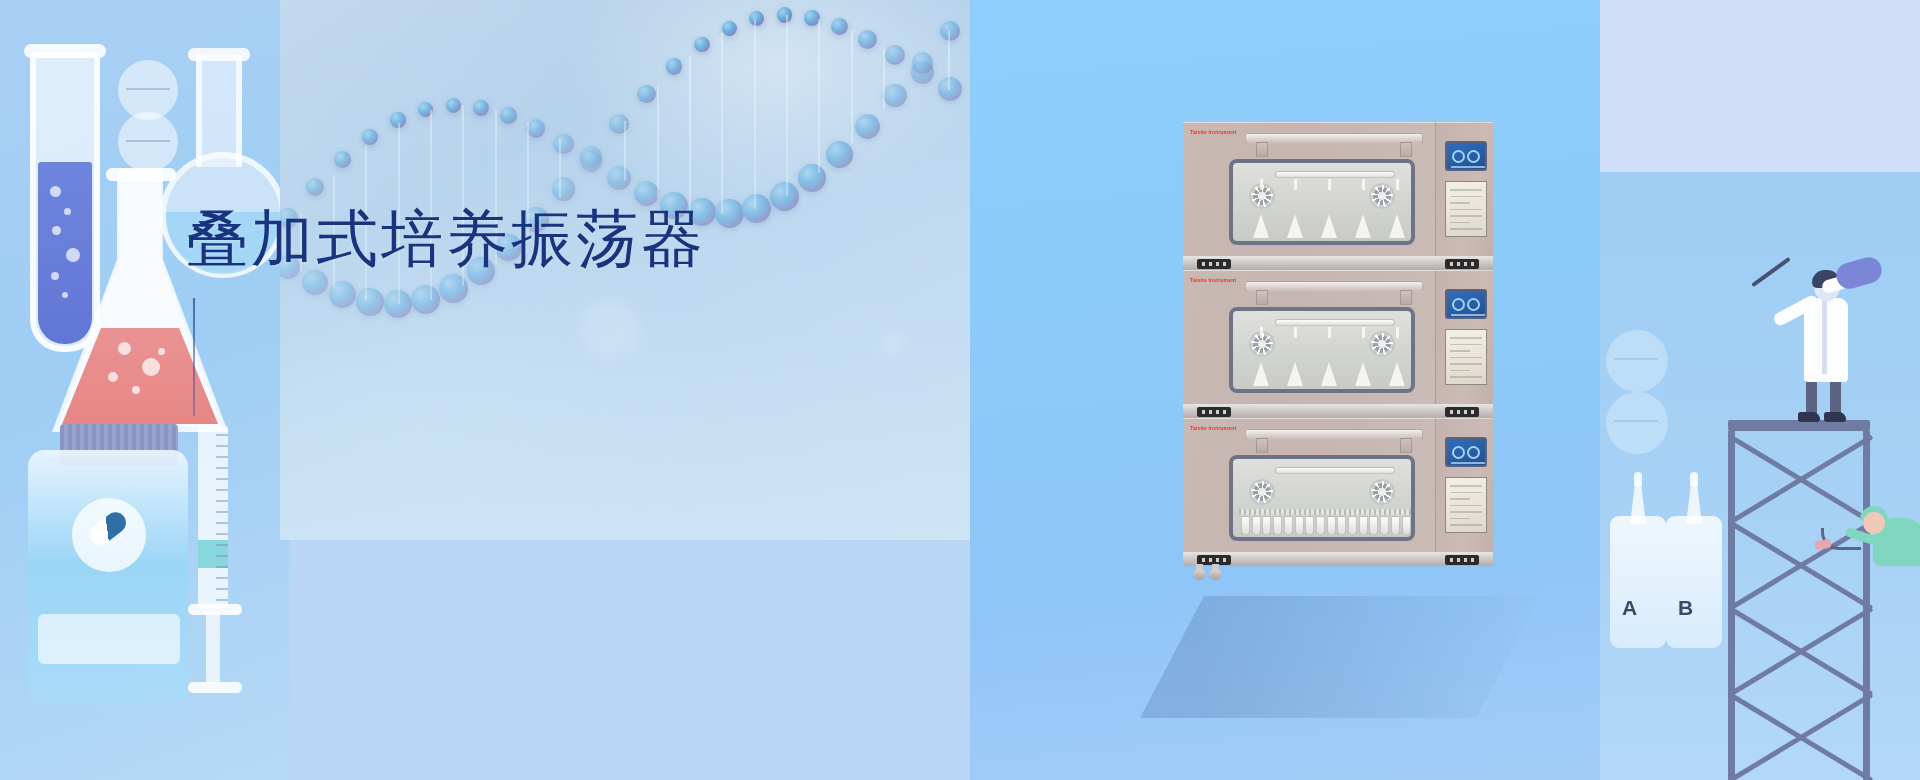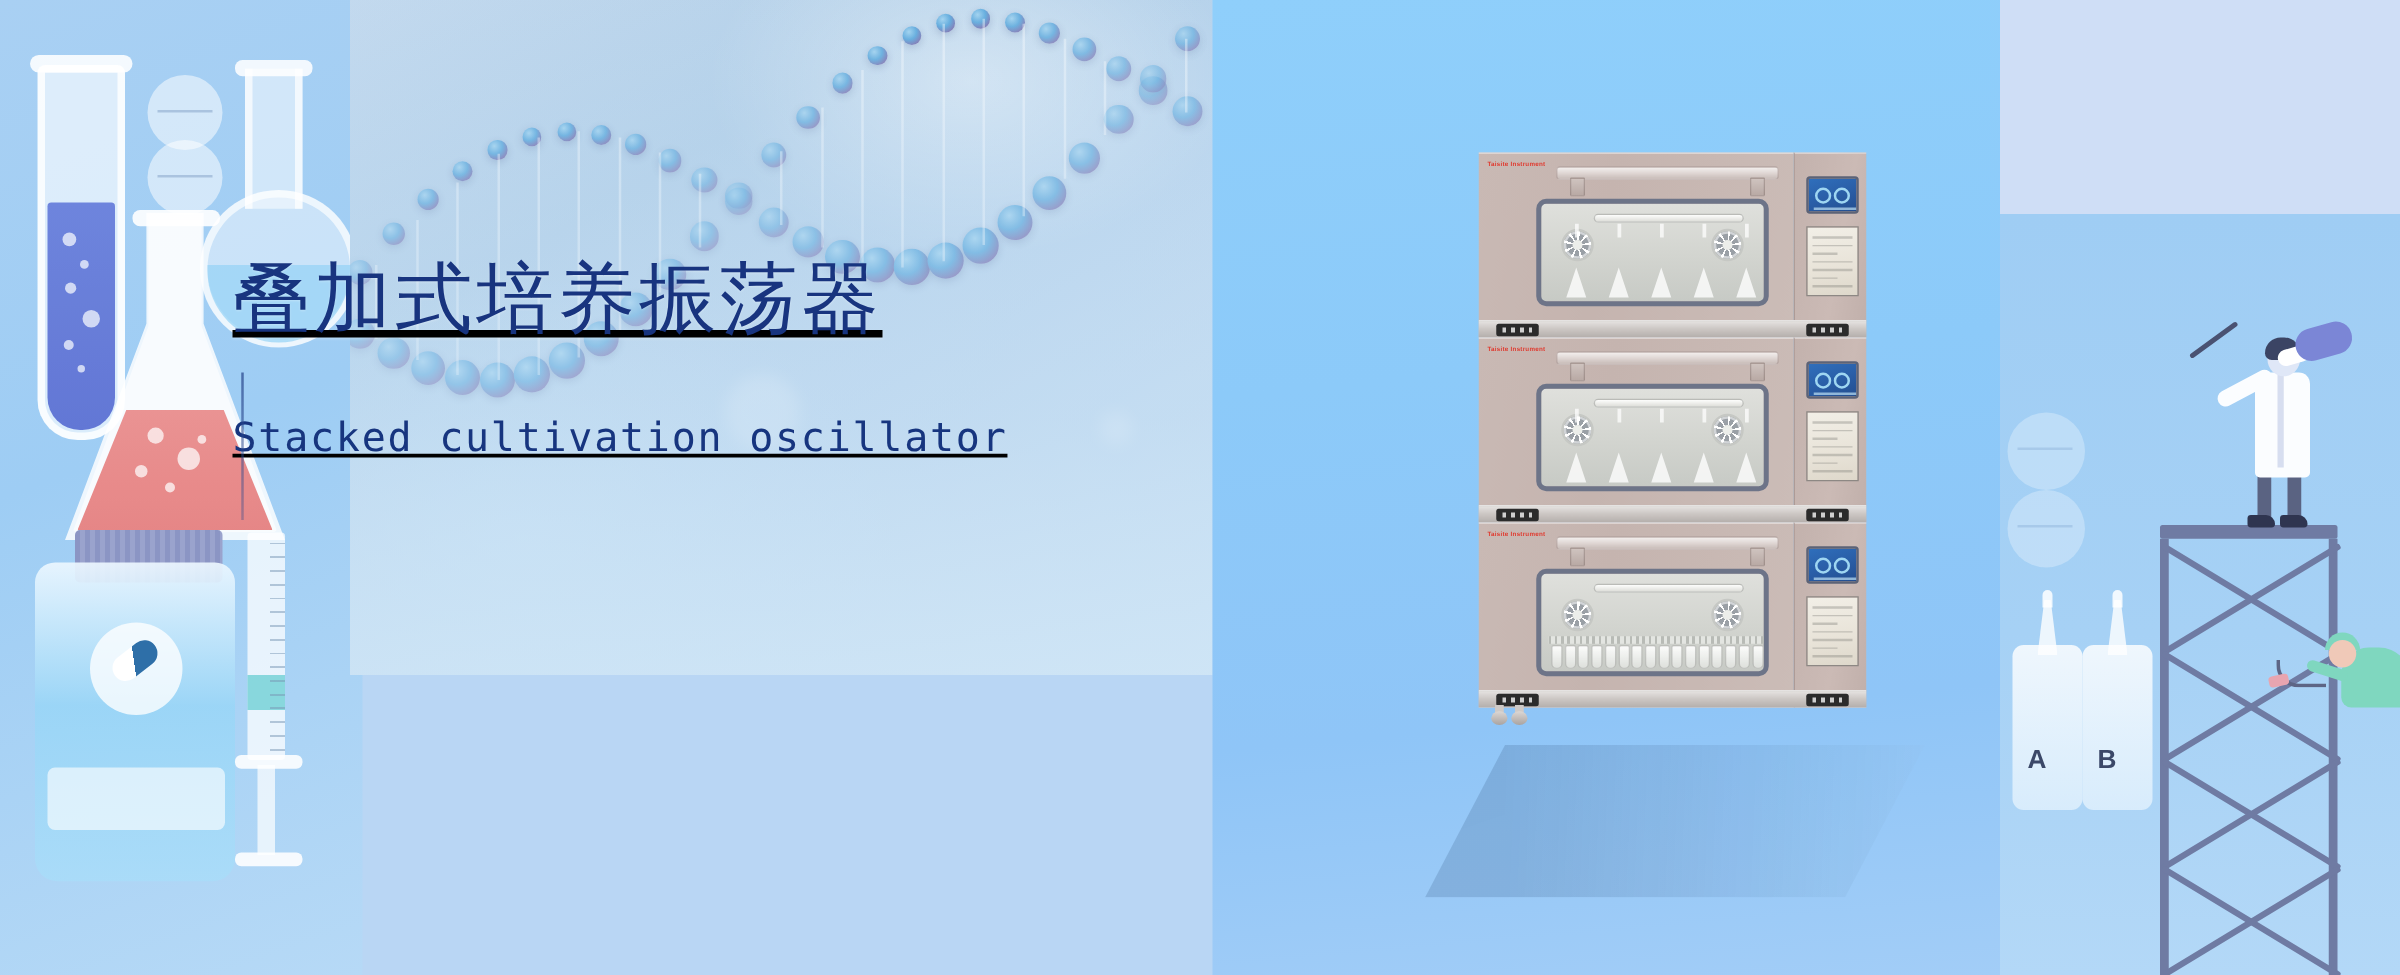--- a/index.html
+++ b/index.html
@@ -569,21 +569,21 @@
   }
   .wk-nozzle {
     position: absolute; left: -40px; top: 48px;
     width: 16px; height: 9px;
     border-radius: 3px;
     background: #e8a5b0;
     transform: rotate(-12deg);
   }
 
   
-  .text-block { position: absolute; left: 186px; top: 206px; text-decoration: underline; }
+  .text-block { position: absolute; left: 186px; top: 206px; }
   .title-cn {
     font-family: "DejaVu Serif", "Liberation Serif", serif;
     font-size: 62px;
     line-height: 1.08;
     letter-spacing: 3px;
     color: #18347f;
     font-weight: 400;
     white-space: nowrap;
     text-shadow: 0 1px 2px rgba(255,255,255,.30);
   }
@@ -933,16 +933,15 @@
       <div class="sci-head"></div>
       <div class="sci-hair"></div>
       <div class="sci-scope-tube"></div>
       <div class="sci-scope"></div>
     </div>
   </div>
 
   <div class="text-block">
     <div class="title-rule"></div>
     <div class="title-cn">叠加式培养振荡器</div>
-    <div class="title-en">Stacked cultivation oscillator</div>
   </div>
 
 </div>
 
 </body></html>

